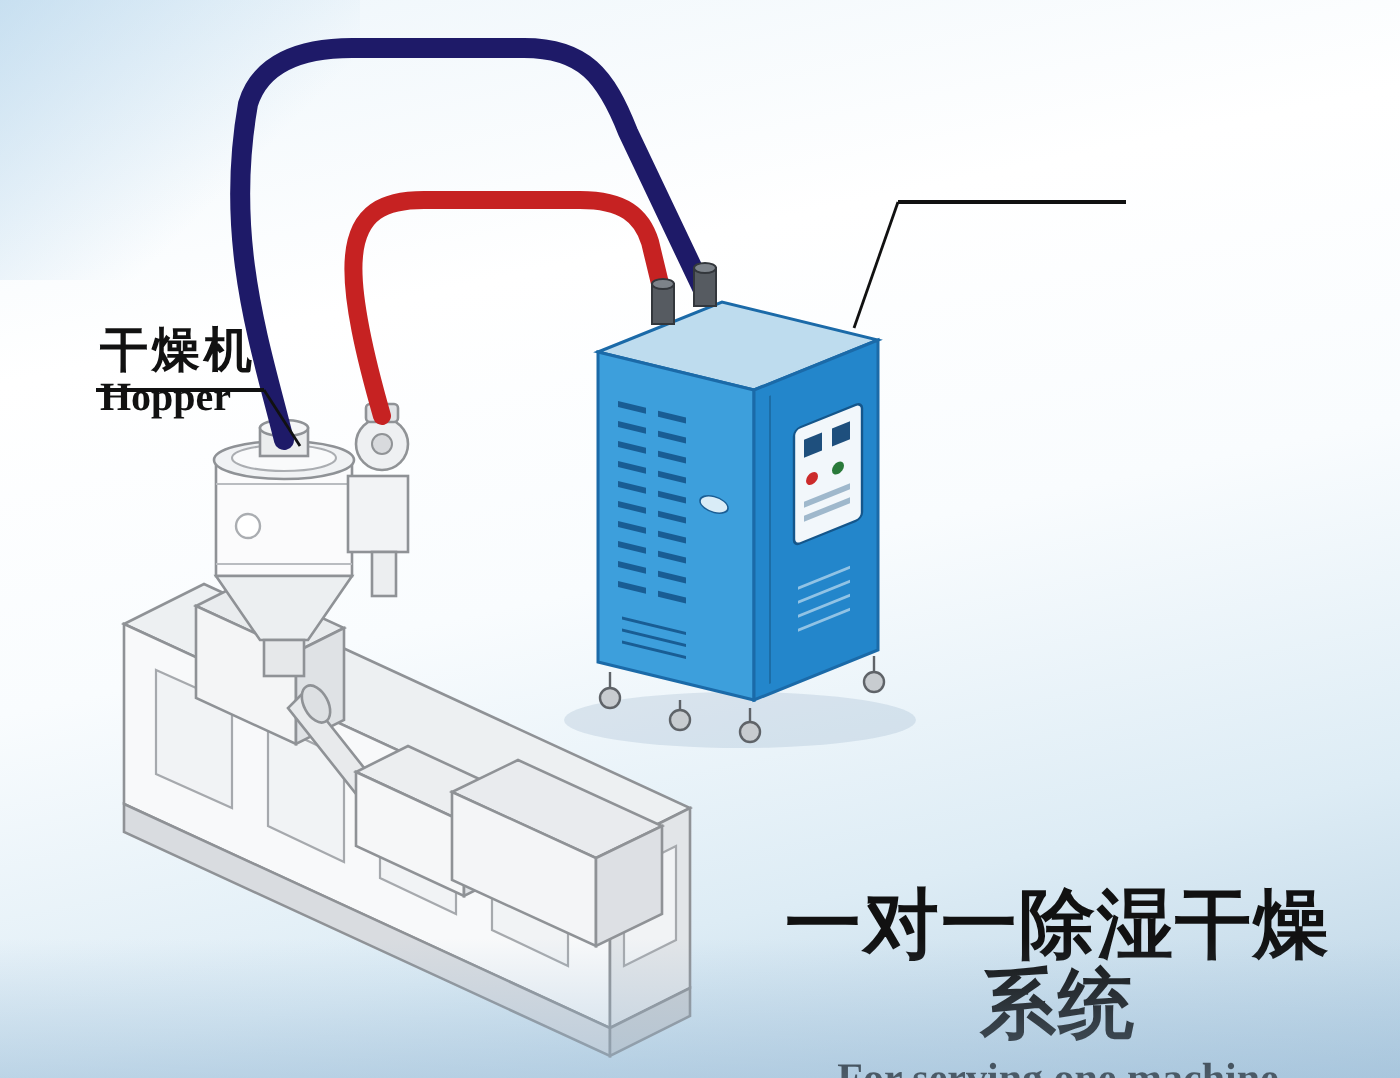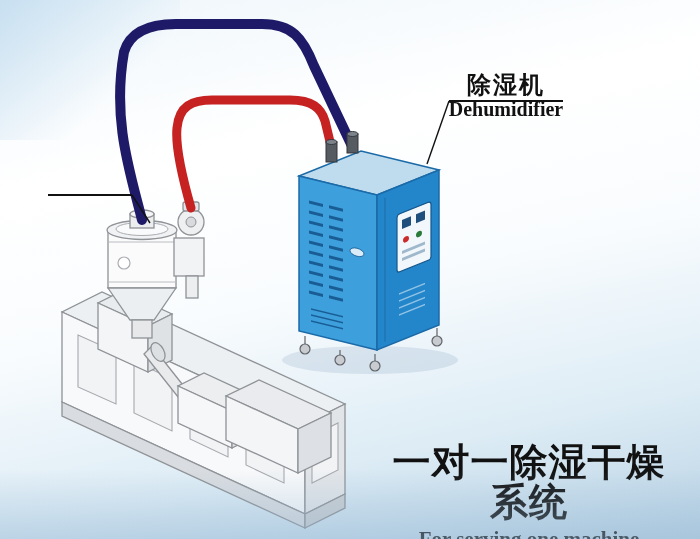--- a/index.html
+++ b/index.html
@@ -169,24 +169,24 @@
   </g>
 
   <g stroke="#111111">
     <line x1="48" y1="195" x2="132" y2="195" stroke-width="2"></line>
     <line x1="132" y1="195" x2="150" y2="223" stroke-width="1.4"></line>
     <line x1="449" y1="101" x2="563" y2="101" stroke-width="2"></line>
     <line x1="449" y1="101" x2="427" y2="164" stroke-width="1.4"></line>
   </g>
 </svg>
 
+<div class="lbl lbl-hopper">
+  <div class="cn">干燥机</div>
+  <div class="en">Hopper</div>
+</div>
 
-<div class="lbl lbl-dehum">
-  <div class="cn">除湿机</div>
-  <div class="en">Dehumidifier</div>
-</div>
 
 <div class="lbl caption">
   <div class="cn">一对一除湿干燥系统</div>
   <div class="en">For serving one machine</div>
 </div>
 
 </div>
 
 </body></html>

